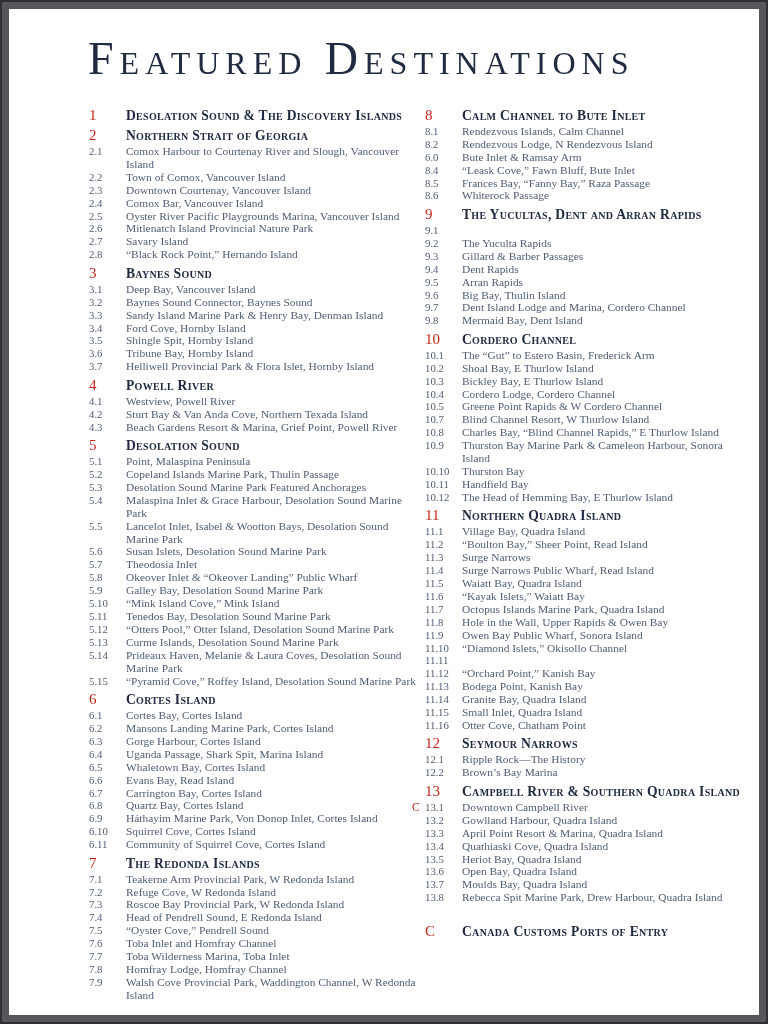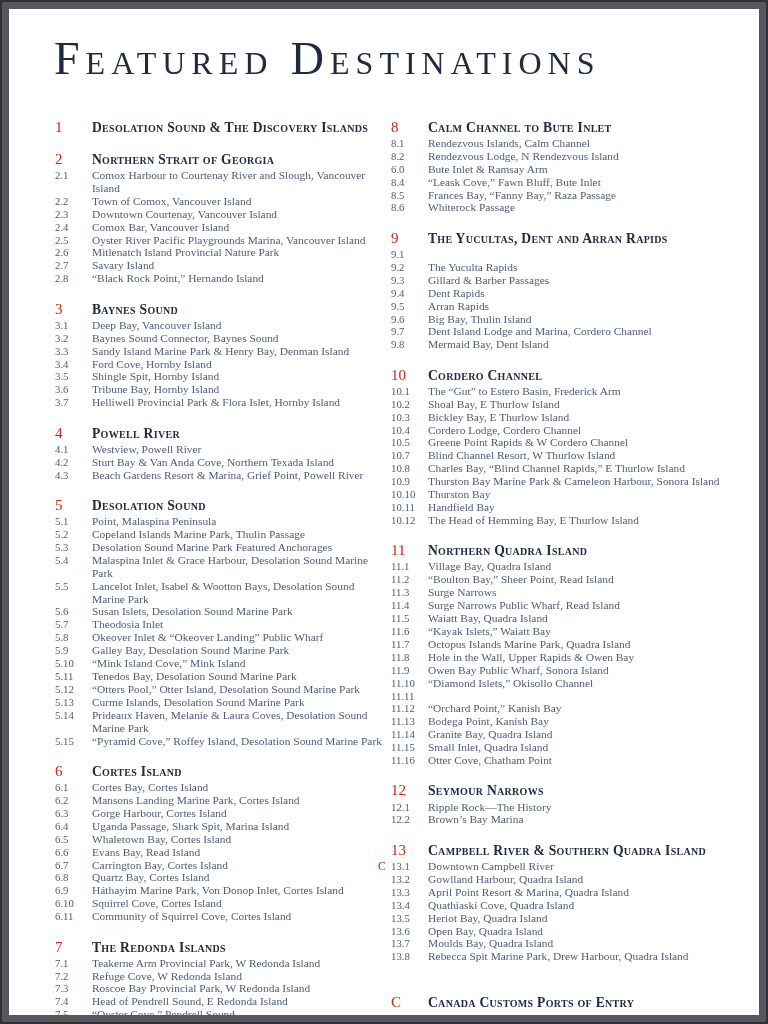--- a/index.html
+++ b/index.html
@@ -6,20 +6,21 @@
   body{
     width:768px;height:1024px;position:relative;
     background:#2f3033;
     font-family:"Liberation Serif","DejaVu Serif",serif;
   }
   .frame{
     position:absolute;inset:2px;
     border:7px solid var(--frame,#56575c);
     background:var(--paper,#ffffff);
     overflow:hidden;
+    padding-left:34px;
   }
   h1.title{
     margin:26px 0 0 45px;
     font-size:46px;
     font-weight:500;
     font-variant:small-caps;
     letter-spacing:6px;
     color:var(--heading,#222c42);
     line-height:1.05;
   }
@@ -40,21 +41,20 @@
     color:var(--red,#c6261b);
     line-height:1;
   }
   .sec-title{
     font-variant:small-caps;
     font-weight:700;
     font-size:13.6px;
     letter-spacing:.3px;
     color:var(--heading,#202a40);
     line-height:1.15;
-    margin-top:12px;
   }
   .item{
     display:flex;position:relative;
     font-size:11.4px;
     line-height:12.9px;
     color:var(--body,#4f5c73);
   }
   .item-num{flex:0 0 37px;font-size:10.8px;}
   .item-label{flex:1;padding-right:2px;}
   .cmark{
@@ -307,20 +307,21 @@
           <div class="item">
             <span class="item-num">7.5</span>
             <span class="item-label">“Oyster Cove,” Pendrell Sound</span>
           </div>
           <div class="item">
             <span class="item-num">7.6</span>
             <span class="item-label">Toba Inlet and Homfray Channel</span>
           </div>
           <div class="item">
             <span class="item-num">7.7</span>
+            <span class="item-label">Toba Wilderness Marina, Toba Inlet</span>
           </div>
           <div class="item">
             <span class="item-num">7.8</span>
             <span class="item-label">Homfray Lodge, Homfray Channel</span>
           </div>
           <div class="item">
             <span class="item-num">7.9</span>
             <span class="item-label">Walsh Cove Provincial Park, Waddington Channel, W Redonda Island</span>
           </div>
         </div>

